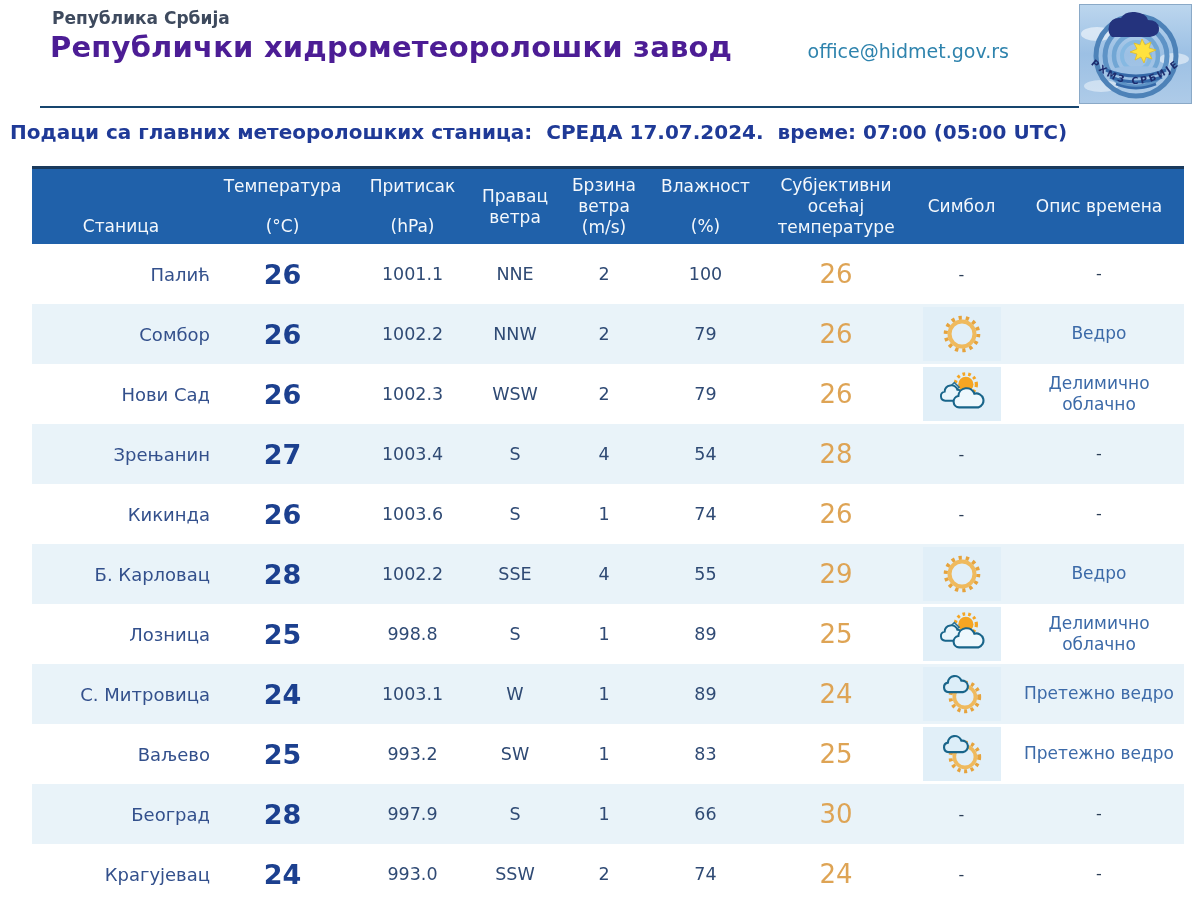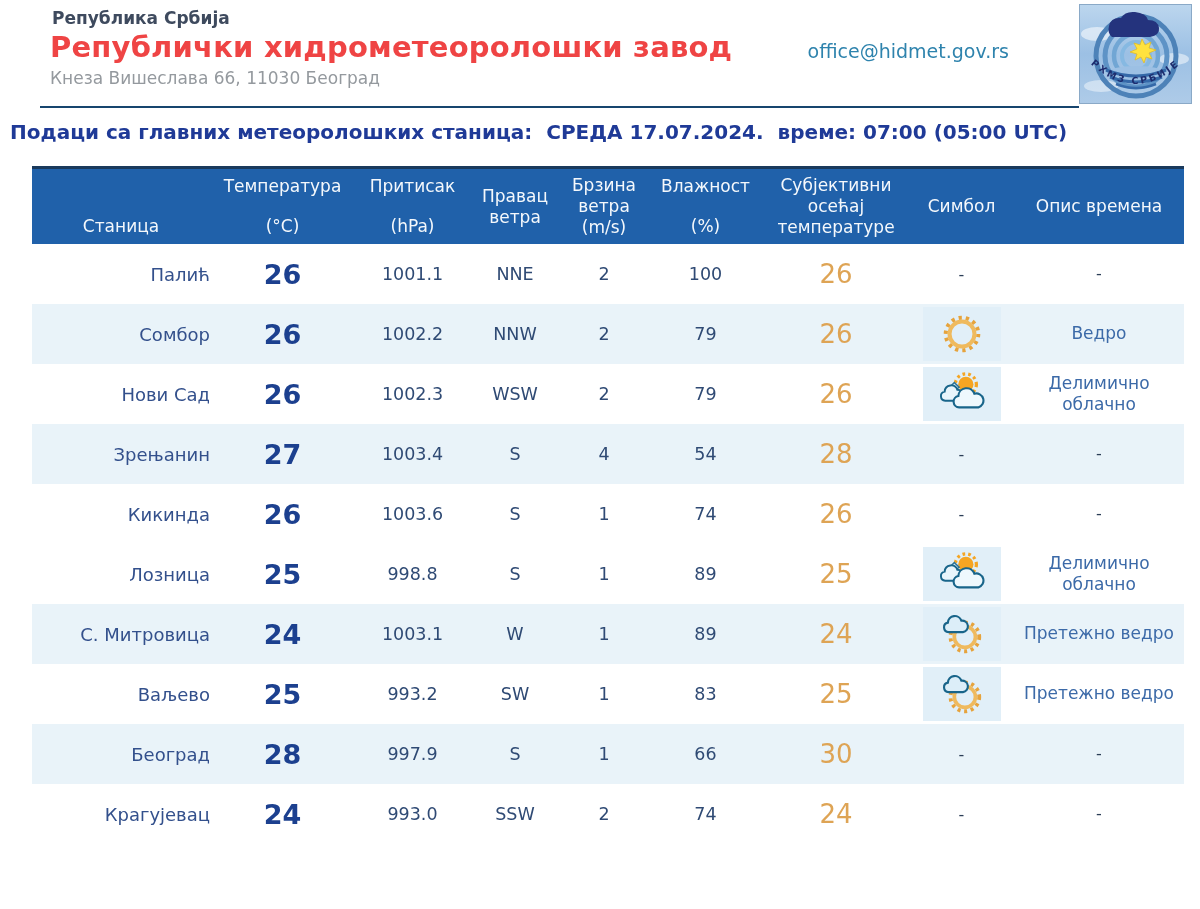--- a/index.html
+++ b/index.html
@@ -5,21 +5,21 @@
   html,body{margin:0;padding:0;background:#eef0f2;}
   .page{
     position:relative;width:1200px;height:909px;margin:0 auto;
     background:#ffffff;overflow:hidden;outline:1px solid #d6dade;
     font-family:"DejaVu Sans","Liberation Sans",sans-serif;
   }
   
   .brand{display:flex;align-items:stretch;padding-left:40px;}
   .brand-left{flex:1 1 auto;position:relative;border-bottom:2px solid #17456e;padding:6px 0 8px 10px;min-height:99px;box-sizing:border-box;}
   .country{font-size:17px;color:#3e4a5e;font-weight:bold;margin:2px 0 0 2px;}
-  .org{font-size:29px;color:#ef4444;font-weight:bold;margin:2px 0 4px 0;letter-spacing:0.2px;}
+  .org{font-size:29px;color:#4c1d95;font-weight:bold;margin:2px 0 4px 0;letter-spacing:0.2px;}
   .address{font-size:17px;color:#94999e;margin-top:2px;}
   .email{position:absolute;top:40px;right:70px;font-size:19px;color:#2e83ad;text-decoration:none;}
   .logo-wrap{flex:0 0 118px;padding:4px 3px 0 0;}
   
   .report-title{margin:12px 0 0 10px;font-size:20px;font-weight:bold;color:#1f3a97;}
   .report-title span{margin-right:14px;}
   
   .tbl-wrap{margin:22px 0 0 32px;}
   table{border-collapse:collapse;table-layout:fixed;width:1152px;border-top:3px solid #1a3a5c;}
   thead th{background:#2061aa;color:#f4f8fc;font-weight:normal;height:75px;padding:0;vertical-align:top;}
@@ -40,21 +40,20 @@
 </style>
 </head>
 <body>
 
 <div class="page">
 
   <div class="brand">
     <div class="brand-left">
       <div class="country">Република Србија</div>
       <div class="org">Републички хидрометеоролошки завод</div>
-      <div class="address">Кнеза Вишеслава 66, 11030 Београд</div>
       <a class="email">office@hidmet.gov.rs</a>
     </div>
     <div class="logo-wrap">
       <svg width="113" height="100" viewBox="0 0 113 100">
         <defs>
           <linearGradient id="skybg" x1="0" y1="0" x2="0" y2="1">
             <stop offset="0" stop-color="#bcd6ee"></stop>
             <stop offset="0.5" stop-color="#9cc0e4"></stop>
             <stop offset="1" stop-color="#aecbe8"></stop>
           </linearGradient>
@@ -213,20 +212,35 @@
       <td class="c-station">Кикинда</td>
       <td class="c-temp">26</td>
       <td class="c-pressure">1003.6</td>
       <td class="c-wind_dir">S</td>
       <td class="c-wind_speed">1</td>
       <td class="c-humidity">74</td>
       <td class="c-feels">26</td>
       <td class="c-symbol dash">-</td>
       <td class="c-desc dash">-</td>
     </tr>
+          <tr class="alt">
+      <td class="c-station">Б. Карловац</td>
+      <td class="c-temp">28</td>
+      <td class="c-pressure">1002.2</td>
+      <td class="c-wind_dir">SSE</td>
+      <td class="c-wind_speed">4</td>
+      <td class="c-humidity">55</td>
+      <td class="c-feels">29</td>
+      <td class="c-symbol"><span class="icon-box">
+                <svg viewBox="0 0 48 48" width="46" height="46">
+                  <use href="#sun"></use>
+                </svg>
+              </span></td>
+      <td class="c-desc">Ведро</td>
+    </tr>
           <tr>
       <td class="c-station">Лозница</td>
       <td class="c-temp">25</td>
       <td class="c-pressure">998.8</td>
       <td class="c-wind_dir">S</td>
       <td class="c-wind_speed">1</td>
       <td class="c-humidity">89</td>
       <td class="c-feels">25</td>
       <td class="c-symbol"><span class="icon-box">
                 <svg viewBox="0 0 48 48" width="46" height="46">

